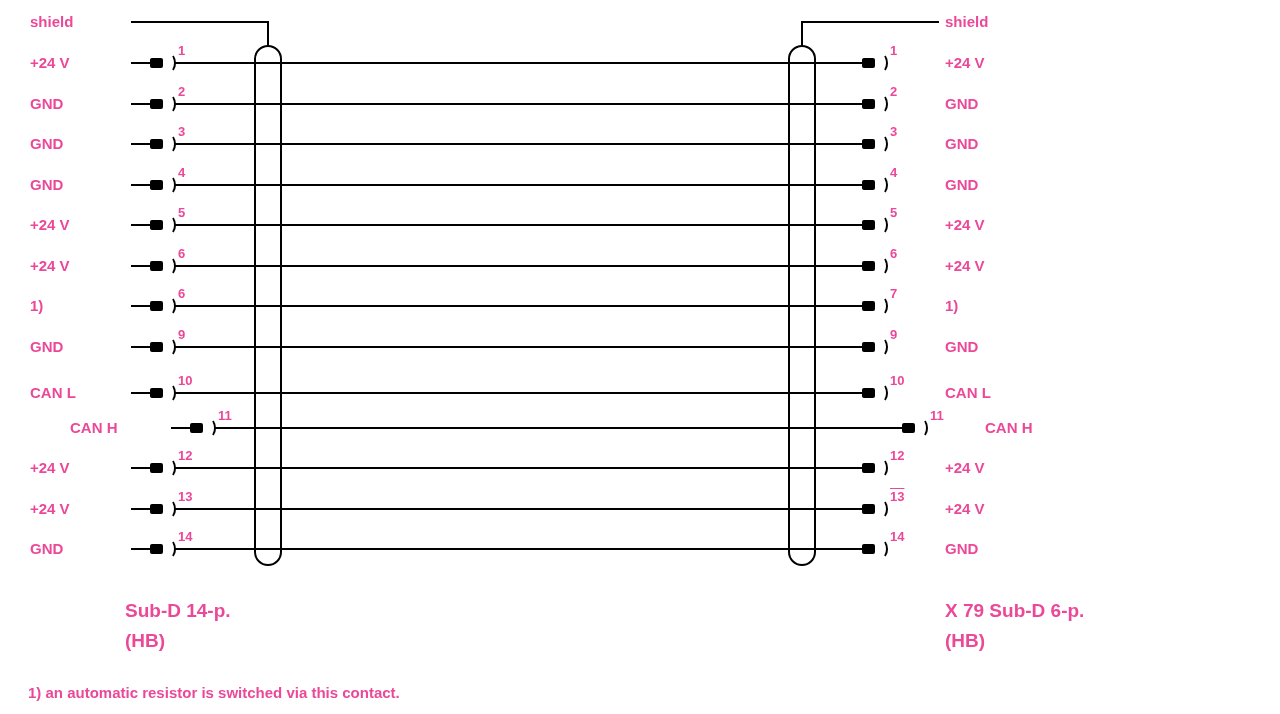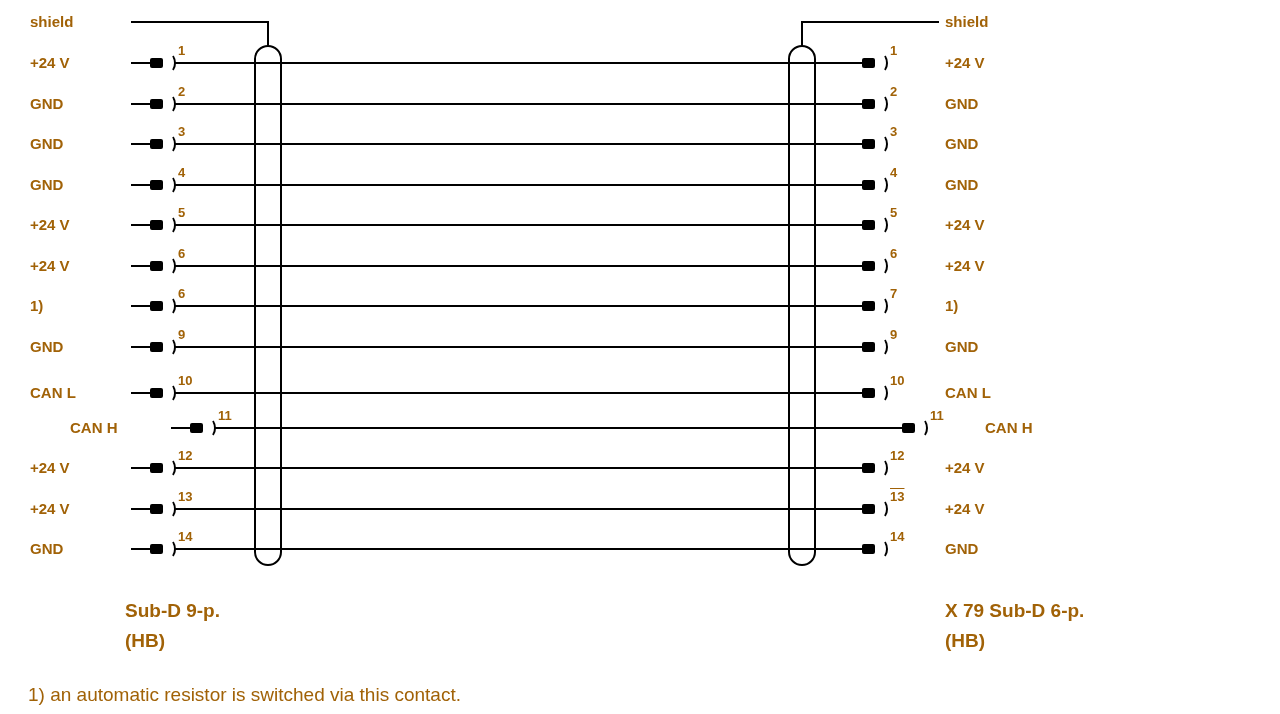--- a/index.html
+++ b/index.html
@@ -1,18 +1,18 @@
 <!DOCTYPE html>
 <html><head>
 <meta charset="utf-8">
 <style>
   html,body{margin:0;padding:0;background:#fff;}
   .canvas{
     position:relative;width:1280px;height:714px;background:#fff;
-    font-family:"Liberation Sans",sans-serif;color:#a16207;overflow:hidden;
+    font-family:"Liberation Sans",sans-serif;color:#ec4899;overflow:hidden;
   }
   .lbl{position:absolute;font-weight:bold;font-size:15px;line-height:17px;white-space:nowrap;}
   .num{position:absolute;font-weight:bold;font-size:13px;line-height:14px;white-space:nowrap;}
   .hwire{position:absolute;height:2px;background:#000;}
   .vwire{position:absolute;width:2px;background:#000;}
   .pinrect{position:absolute;width:13px;height:10px;background:#000;border-radius:2px;}
   .arc{
     position:absolute;width:14px;height:20px;box-sizing:border-box;
     border:2.5px solid transparent;border-right-color:#000;border-radius:50%;
   }
@@ -26,21 +26,21 @@
   .row .l-pin{left:150px;top:15px;}
   .row .l-arc{left:162px;top:10px;}
   .row .l-num{left:178px;top:1px;}
   .row .main{left:175px;top:19px;width:687px;}
   .row .r-pin{left:862px;top:15px;}
   .row .r-arc{left:874px;top:10px;}
   .row .r-num{left:890px;top:1px;}
   .row .r-label{left:945px;top:11px;}
   .overline{text-decoration:overline;}
   .connector{position:absolute;font-weight:bold;font-size:19px;line-height:22px;white-space:nowrap;}
-  .footnote{position:absolute;font-weight:normal;font-size:19px;white-space:nowrap;}
+  .footnote{position:absolute;font-weight:bold;font-size:15px;white-space:nowrap;}
 </style>
 </head>
 <body>
 
 <div class="canvas">
 
   <span class="lbl" style="left:30px;top:13px">shield</span>
   <div class="hwire" style="left:131px;top:21px;width:138px"></div>
   <div class="vwire" style="left:267px;top:21px;height:26px"></div>
 
@@ -215,19 +215,19 @@
     <div class="arc l-arc"></div>
     <span class="num l-num">14</span>
     <div class="hwire main"></div>
     <div class="pinrect r-pin"></div>
     <div class="arc r-arc"></div>
     <span class="num r-num">14</span>
     <span class="lbl r-label">GND</span>
   </div>
 </div>
 
-  <span class="connector" style="left:125px;top:600px">Sub-D 9-p.</span>
+  <span class="connector" style="left:125px;top:600px">Sub-D 14-p.</span>
   <span class="connector" style="left:125px;top:630px">(HB)</span>
   <span class="connector" style="left:945px;top:600px">X 79 Sub-D 6-p.</span>
   <span class="connector" style="left:945px;top:630px">(HB)</span>
 
   <span class="footnote" style="left:28px;top:684px">1) an automatic resistor is switched via this contact.</span>
 </div>
 
 </body></html>

